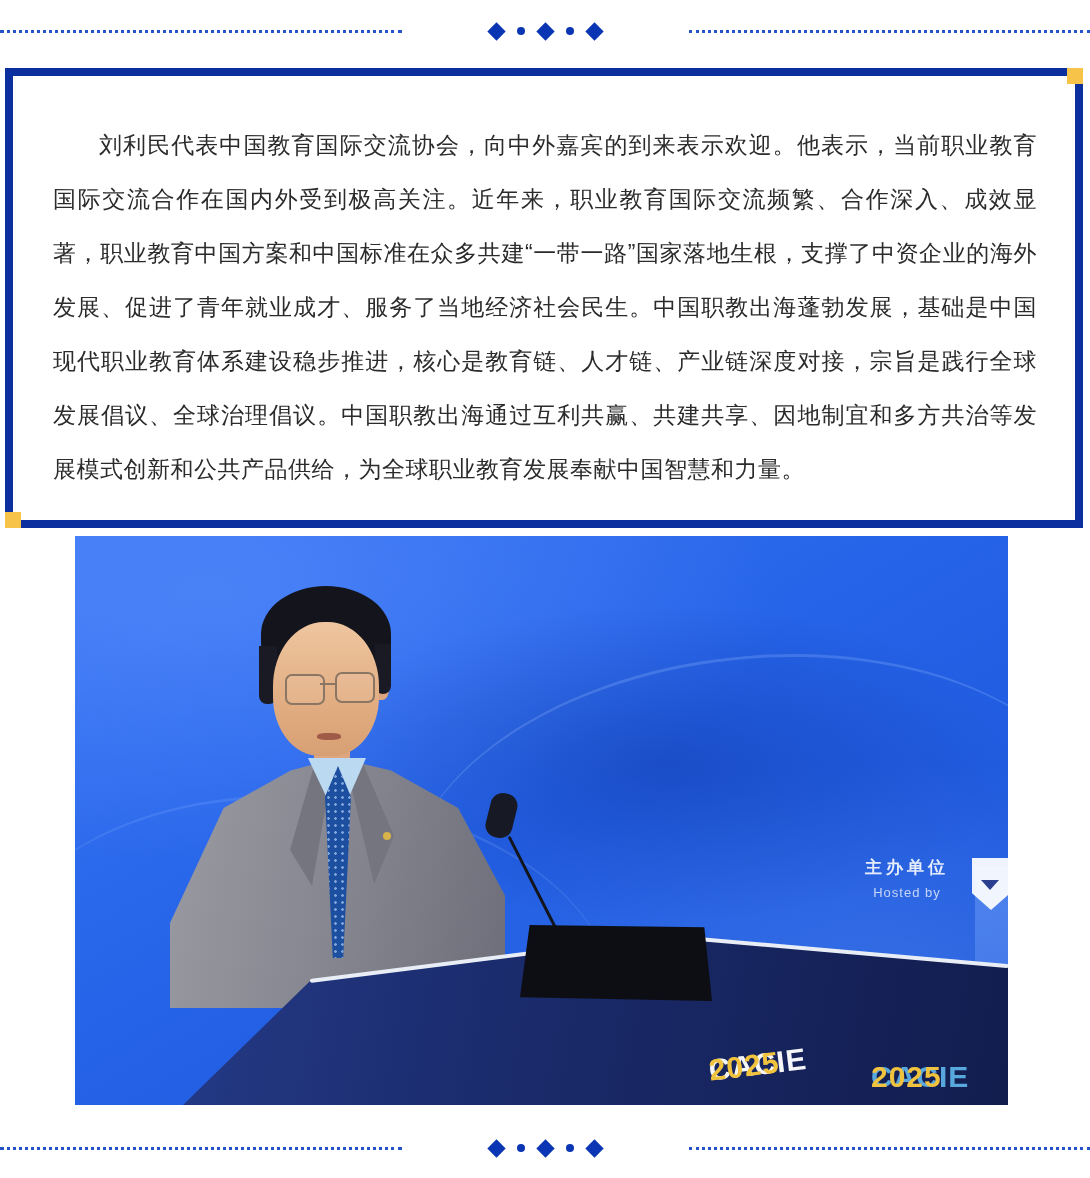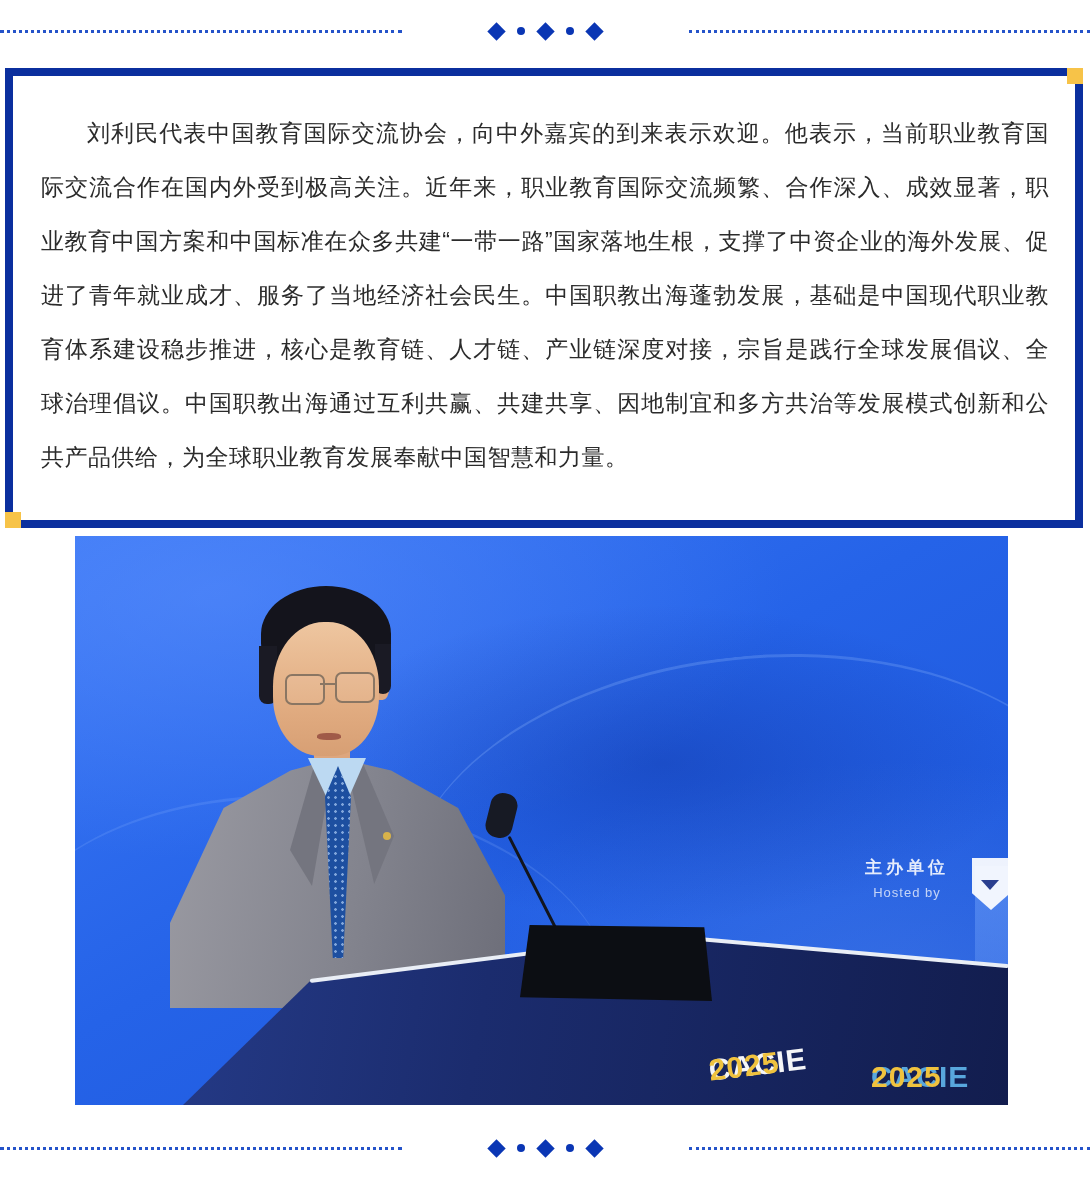--- a/index.html
+++ b/index.html
@@ -30,21 +30,21 @@
 
   
   .quote-box{
     position:absolute;left:5px;top:68px;width:1078px;height:460px;
     box-sizing:border-box;border:8px solid #0b2f9e;background:#ffffff;
   }
   .corner{position:absolute;width:16px;height:16px;background:#f7c348;display:block;}
   .corner.tr{top:-8px;right:-8px;}
   .corner.bl{bottom:-8px;left:-8px;}
   .quote-text{
-    margin:0;padding:30px 26px 0 28px;
+    margin:12px;padding:30px 26px 0 28px;
     font-size:23px;line-height:54px;color:#2b2b2b;
     text-align:justify;text-indent:2em;
     letter-spacing:0.5px;
   }
 
   
   .photo{
     position:absolute;left:75px;top:536px;width:933px;height:569px;overflow:hidden;
     background:
       radial-gradient(ellipse 55% 40% at 63% 40%, rgba(8,35,135,0.32), rgba(8,35,135,0) 70%),

